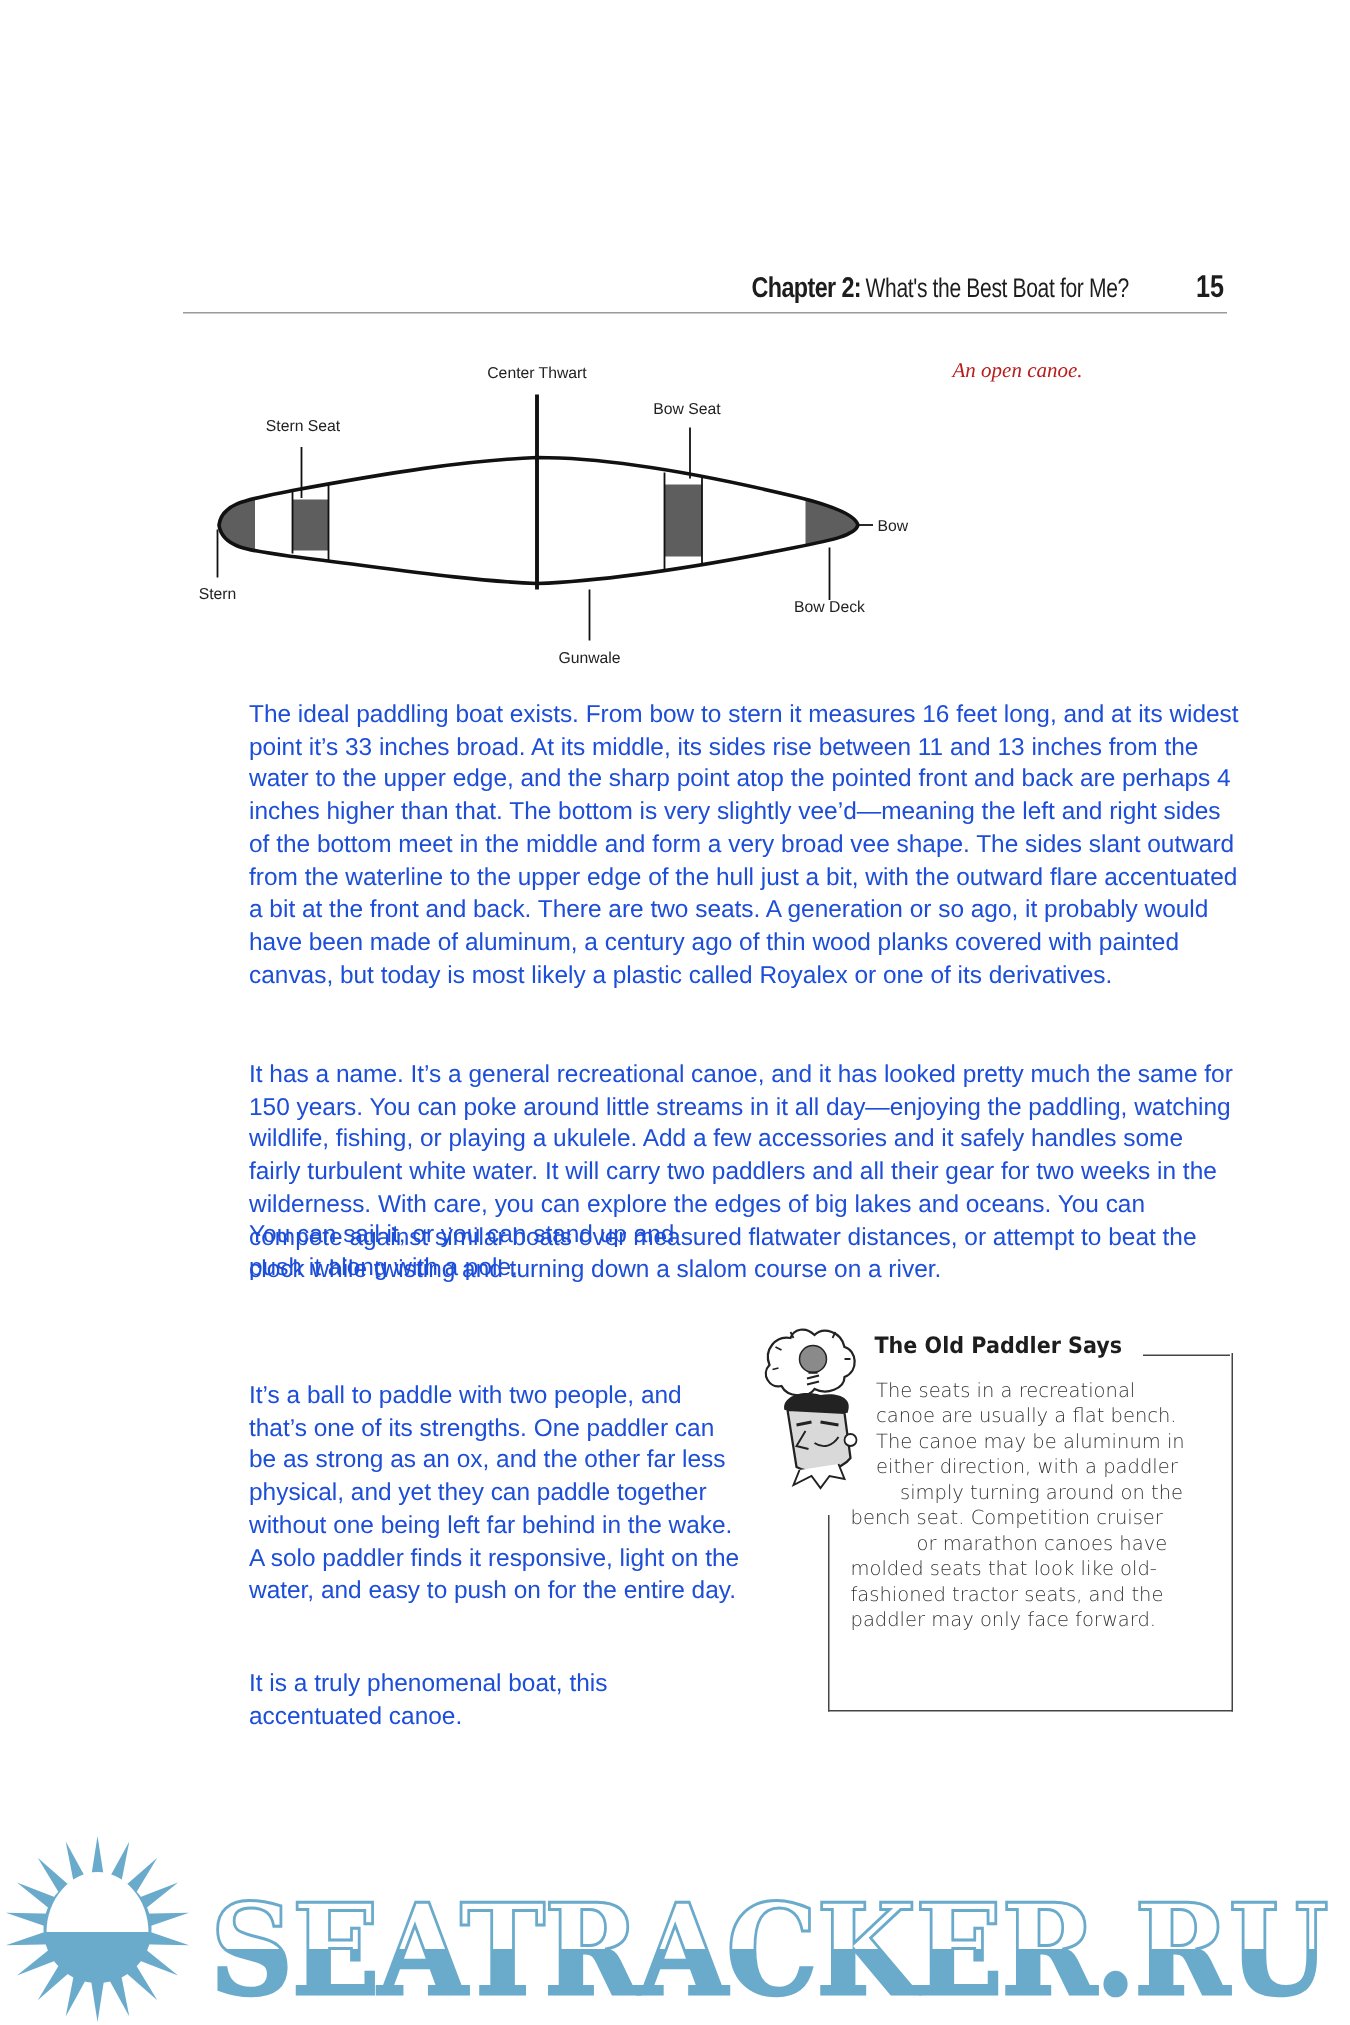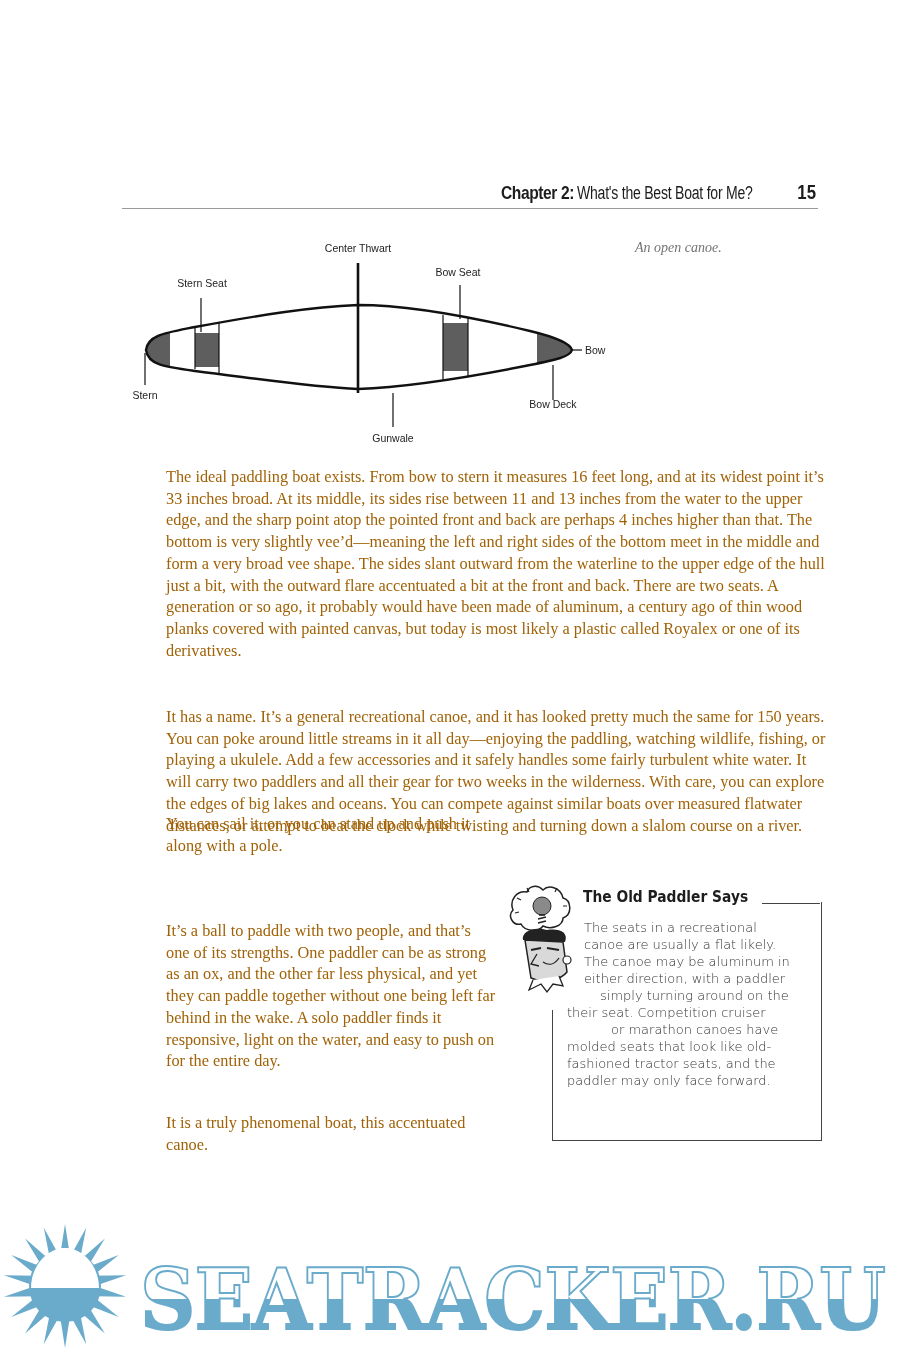--- a/index.html
+++ b/index.html
@@ -2,25 +2,25 @@
 <html><head>
   <meta charset="utf-8">
   <style>
     html, body { margin: 0; padding: 0; background: #ffffff; }
     body { width: 900px; height: 1350px; position: relative; overflow: hidden; color: #1d1d1d; }
     .header { position: absolute; left: 122px; top: 176px; width: 696px; height: 32px; border-bottom: 1.5px solid #9a9a9a; }
     .header-inner { position: absolute; right: 0; top: 4px; display: flex; align-items: baseline; text-align: center; }
     .chap-num { font-family: "Liberation Sans", sans-serif; font-weight: bold; font-size: 19px; letter-spacing: -0.5px; transform: scaleX(0.82); transform-origin: right; display: inline-block; }
     .chap-title { font-family: "Liberation Sans", sans-serif; font-size: 18px; transform: scaleX(0.78); transform-origin: left; display: inline-block; margin-left: -6px; letter-spacing: -0.3px; }
     .page-num { font-family: "Liberation Sans", sans-serif; font-weight: bold; font-size: 21px; transform: scaleX(0.8); display: inline-block; margin-left: -12px; }
-    .caption { position: absolute; left: 635px; top: 240px; font-family: "Liberation Serif", serif; font-style: italic; font-size: 14px; color: #737373; }
+    .caption { position: absolute; left: 635px; top: 240px; font-family: "Liberation Serif", serif; font-style: italic; font-size: 14px; color: #b91c1c; }
     .figure { position: absolute; left: 120px; top: 235px; width: 500px; height: 215px; }
     .figure svg { width: 500px; height: 215px; }
     .fig-label { font-family: "Liberation Sans", sans-serif; font-size: 10.5px; fill: #222; }
-    .body-text { position: absolute; font-family: Liberation Serif, serif; font-size: 16.3px; line-height: 21.7px; color: #a16207; margin: 0; }
+    .body-text { position: absolute; font-family: Liberation Sans, sans-serif; font-size: 16.3px; line-height: 21.7px; color: #1d4ed8; margin: 0; }
     .p1 { left: 166px; top: 466px; width: 660px; }
     .p2 { left: 166px; top: 706px; width: 660px; }
     .p3 { left: 166px; top: 813px; width: 320px; }
     .p4 { left: 166px; top: 920px; width: 330px; }
     .p5 { left: 166px; top: 1112px; width: 300px; }
     .sidebar { position: absolute; left: 552px; top: 902px; width: 268px; height: 238px; border-left: 1.2px solid #444; border-right: 1.2px solid #444; border-bottom: 1.2px solid #444; }
     .sidebar-topline { position: absolute; left: 762px; top: 903px; width: 58px; border-top: 1.2px solid #444; }
     .sidebar-mask { position: absolute; left: 540px; top: 890px; width: 20px; height: 120px; background: #fff; }
     .sidebar-title { position: absolute; left: 583px; top: 888px; font-family: "DejaVu Sans", sans-serif; font-weight: bold; font-size: 15px; color: #1d1d1d; transform: scaleX(0.92); transform-origin: left; }
     .sidebar-text { position: absolute; font-family: "DejaVu Sans", sans-serif; font-size: 13px; line-height: 16.3px; color: #333; font-weight: 300; }
@@ -89,25 +89,25 @@
 <p class="body-text p2">It has a name. It’s a general recreational canoe, and it has looked pretty much the same for 150 years. You can poke around little streams in it all day—enjoying the paddling, watching wildlife, fishing, or playing a ukulele. Add a few accessories and it safely handles some fairly turbulent white water. It will carry two paddlers and all their gear for two weeks in the wilderness. With care, you can explore the edges of big lakes and oceans. You can compete against similar boats over measured flatwater distances, or attempt to beat the clock while twisting and turning down a slalom course on a river.</p>
 <p class="body-text p3">You can sail it, or you can stand up and push it along with a pole.</p>
 <p class="body-text p4">It’s a ball to paddle with two people, and that’s one of its strengths. One paddler can be as strong as an ox, and the other far less physical, and yet they can paddle together without one being left far behind in the wake. A solo paddler finds it responsive, light on the water, and easy to push on for the entire day.</p>
 <p class="body-text p5">It is a truly phenomenal boat, this accentuated canoe.</p>
 
 <div class="sidebar"></div>
 <div class="sidebar-topline"></div>
 <div class="sidebar-mask"></div>
 <div class="sidebar-title">The Old Paddler Says</div>
 <div class="sidebar-text" style="left:584px;top:920px;text-align:center;">The seats in a recreational</div>
-<div class="sidebar-text" style="left:584px;top:937px;">canoe are usually a flat likely.</div>
+<div class="sidebar-text" style="left:584px;top:937px;">canoe are usually a flat bench.</div>
 <div class="sidebar-text" style="left:584px;top:954px;">The canoe may be aluminum in</div>
 <div class="sidebar-text" style="left:584px;top:971px;">either direction, with a paddler</div>
 <div class="sidebar-text" style="left:600px;top:988px;">simply turning around on the</div>
-<div class="sidebar-text" style="left:567px;top:1005px;">their seat. Competition cruiser</div>
+<div class="sidebar-text" style="left:567px;top:1005px;">bench seat. Competition cruiser</div>
 <div class="sidebar-text" style="left:567px;top:1022px;margin-left:44px;">or marathon canoes have</div>
 <div class="sidebar-text" style="left:567px;top:1039px;">molded seats that look like old-</div>
 <div class="sidebar-text" style="left:567px;top:1056px;">fashioned tractor seats, and the</div>
 <div class="sidebar-text" style="left:567px;top:1073px;">paddler may only face forward.</div>
 
 <div class="mascot">
   <svg width="80" height="130" viewBox="0 0 80 130">
 
     <path d="M20,12 C10,10 2,20 6,30 C0,36 6,46 14,44 C18,52 32,52 36,46 C44,50 56,46 56,38 C66,34 64,20 56,18 C54,8 42,4 36,10 C30,4 22,6 20,12 Z" fill="#fff" stroke="#222" stroke-width="1.5"></path>
 

